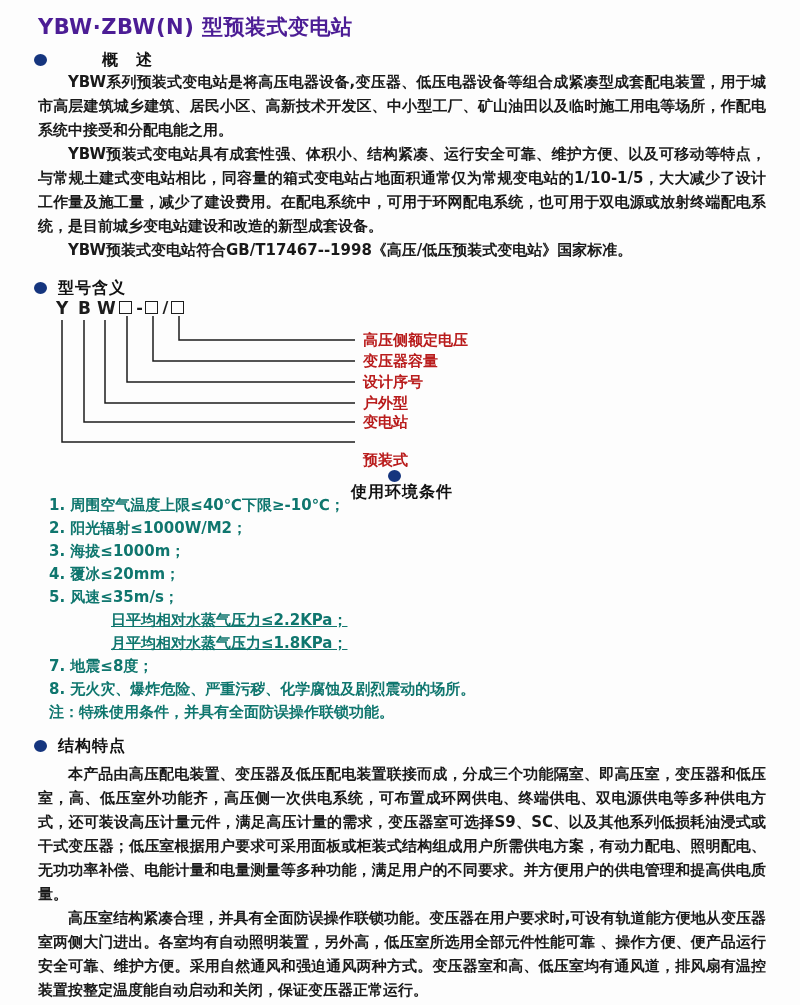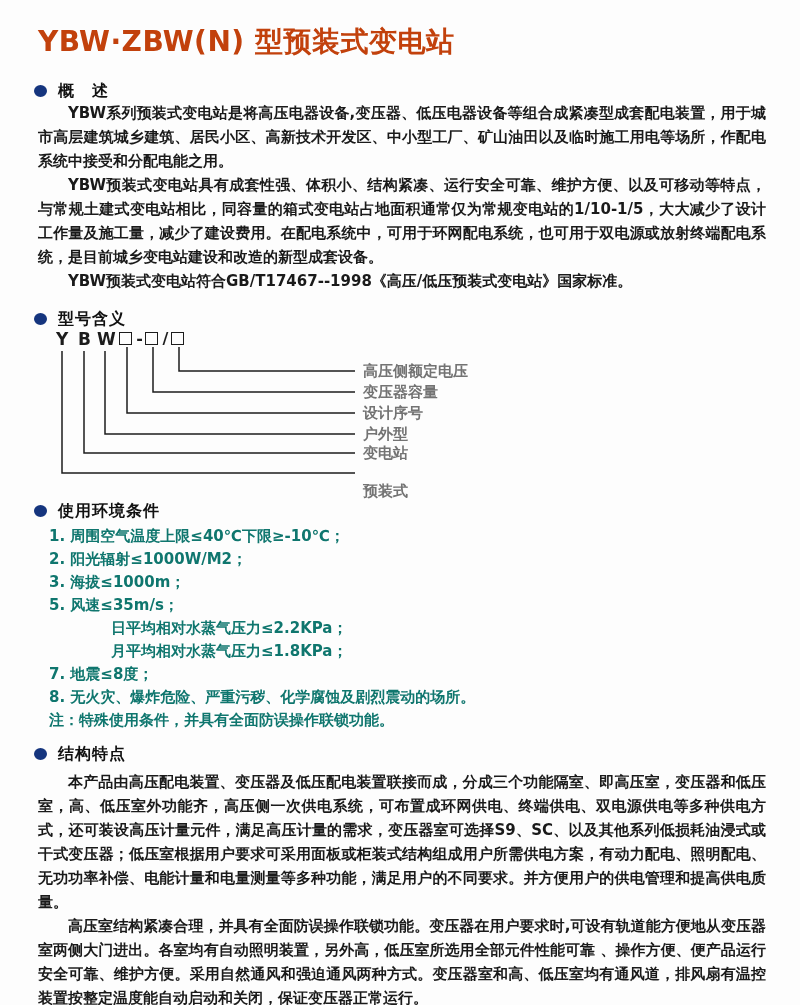--- a/index.html
+++ b/index.html
@@ -6,46 +6,46 @@
   html, body { width: 800px; }
   body {
     width: 800px; height: 1005px; overflow: hidden;
     background: #fdfdfd;
     color: #1a1a1a;
     font-family: "DejaVu Sans", "Liberation Sans", sans-serif;
     font-weight: bold;
     padding: 0 34px 0 38px;
   }
   .doc-title {
-    margin-top: 27px;
-    font-size: 28px;
+    margin-top: 12px;
+    font-size: 21px;
     line-height: 30px;
     letter-spacing: 0.5px;
-    color: #c2410c;
+    color: #4c1d95;
   }
   .section-head {
     display: flex; align-items: center;
     height: 20px;
   }
   .section-head .bullet {
     width: 13px; height: 12px; border-radius: 50%;
     background: #15357e;
     margin-left: -4px; margin-right: 11px;
     flex: 0 0 auto;
   }
   .section-head .head-label {
     font-size: 16px; color: #111; letter-spacing: 1px;
   }
   .para {
     font-size: 15px; line-height: 24px;
     text-align: justify;
     text-indent: 2em;
     color: #1a1a1a;
   }
-  .h-overview { margin-top: 24px; }
+  .h-overview { margin-top: 8px; gap: 44px; }
   .p-first { margin-top: 0; }
   .h-model { margin-top: 16px; }
   
   .diagram {
     position: relative;
     height: 162px;
     margin-top: 0;
   }
   .diagram .code-letter {
     position: absolute; top: 0;
@@ -60,32 +60,32 @@
   }
   .diagram .code-sep {
     position: absolute; top: 0;
     font-size: 16px; line-height: 19px; text-align: center;
     color: #1c1c1c;
   }
   .diagram svg { position: absolute; left: 0; top: 0; }
   .diagram .code-label {
     position: absolute; left: 325px;
     height: 20px; line-height: 20px;
-    font-size: 15px; color: #737373;
+    font-size: 15px; color: #b91c1c;
     white-space: nowrap;
   }
   
-  .h-env { margin-top: 10px; }
+  .h-env { margin-top: 10px; flex-direction: column; }
   .env-list { margin-top: 4px; margin-left: 11px; }
   .env-item {
     font-size: 15px; line-height: 23px;
     color: #0f766e;
     white-space: nowrap;
   }
-  .env-item.indent { padding-left: 62px; }
+  .env-item.indent { padding-left: 62px; text-decoration: underline; }
   
   .h-struct { margin-top: 12px; }
   .s-first { margin-top: 6px; }
 </style>
 </head>
 <body>
 
 <h1 class="doc-title">YBW·ZBW(N) 型预装式变电站</h1>
 
 <div class="section-head h-overview">
@@ -129,20 +129,21 @@
 </div>
 
 <div class="section-head h-env">
   <span class="bullet"></span>
   <span class="head-label">使用环境条件</span>
 </div>
 <div class="env-list">
   <div class="env-item">1. 周围空气温度上限≤40℃下限≥-10℃；</div>
   <div class="env-item">2. 阳光辐射≤1000W/M2；</div>
   <div class="env-item">3. 海拔≤1000m；</div>
+  <div class="env-item">4. 覆冰≤20mm；</div>
   <div class="env-item">5. 风速≤35m/s；</div>
   <div class="env-item indent">日平均相对水蒸气压力≤2.2KPa；</div>
   <div class="env-item indent">月平均相对水蒸气压力≤1.8KPa；</div>
   <div class="env-item">7. 地震≤8度；</div>
   <div class="env-item">8. 无火灾、爆炸危险、严重污秽、化学腐蚀及剧烈震动的场所。</div>
   <div class="env-item">注：特殊使用条件，并具有全面防误操作联锁功能。</div>
 </div>
 
 <div class="section-head h-struct">
   <span class="bullet"></span>

